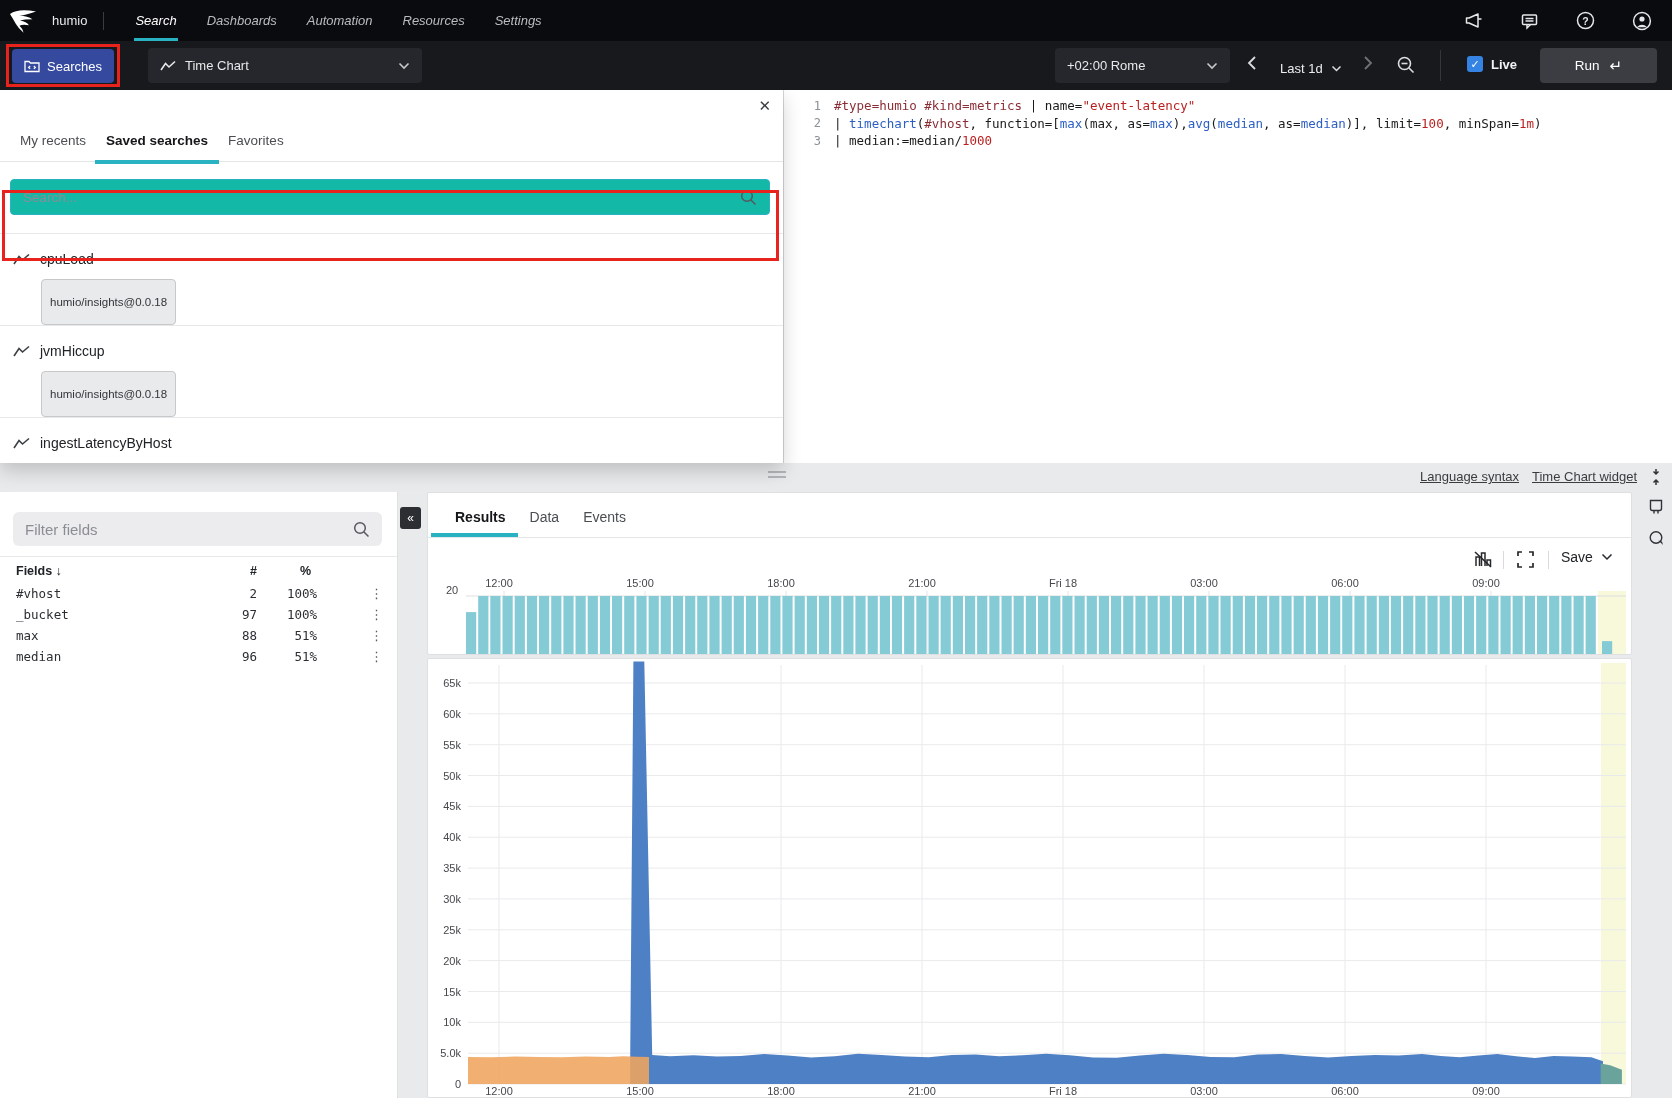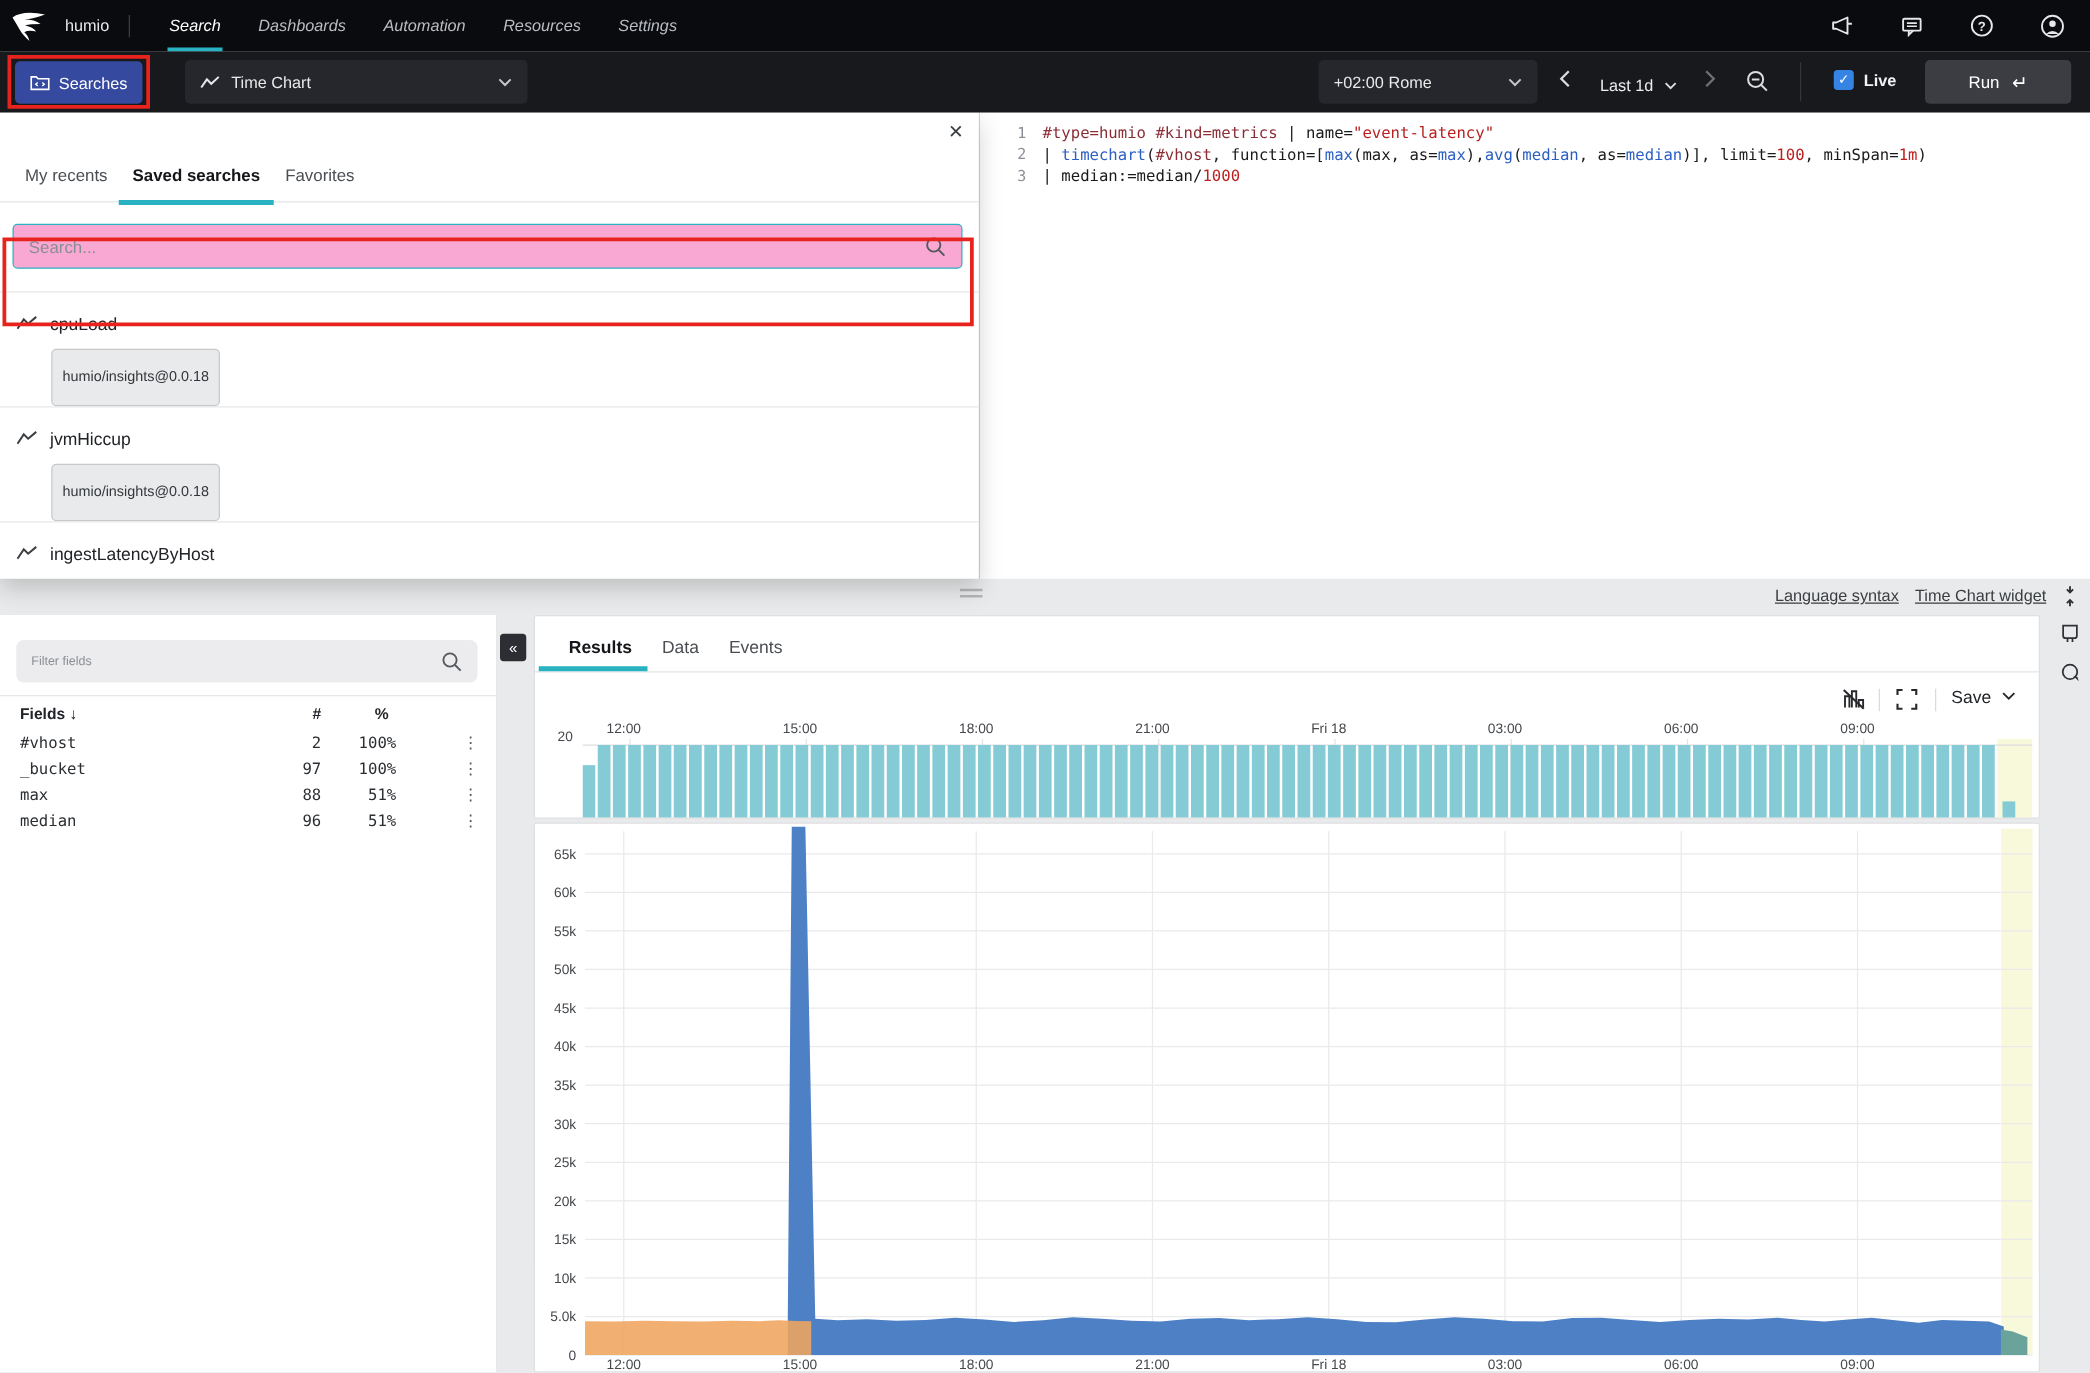--- a/index.html
+++ b/index.html
@@ -44,21 +44,21 @@
   .code-text { font:12.5px "DejaVu Sans Mono", monospace; color:#1a1a1a; white-space:pre; }
   .seg-tag { color:#8b2d35; } .seg-func { color:#2c5fc4; } .seg-string { color:#bb2020; } .seg-num { color:#bb2020; } .seg-plain { color:#1a1a1a; }
 
   
   .popover { position:absolute; left:0; top:90px; width:783px; height:373px; background:#fff; z-index:20; box-shadow:0 8px 18px rgba(0,0,0,.18); overflow:hidden; }
   .popover-close { position:absolute; right:12px; top:8px; font-size:15px; color:#3c3f42; cursor:pointer; line-height:1; }
   .ss-tabs { position:absolute; left:0px; top:28px; width:100%; height:44px; border-bottom:1px solid #e4e5e6; display:flex; align-items:flex-end; padding-left:10px; }
   .ss-tab { position:relative; font-size:13.5px; color:#4a4e52; padding:0 10px 13px 10px; cursor:pointer; }
   .ss-tab.active { color:#141619; font-weight:bold; }
   .ss-tab.active::after { content:""; position:absolute; left:-1px; right:-1px; bottom:-3px; height:4px; background:#29b2c2; }
-  .ss-search { position:absolute; left:10px; top:89px; width:760px; height:36px; border:1px solid #29b2c2; border-radius:4px; background:#f9a8d4; display:flex; align-items:center; padding:0 12px; }
+  .ss-search { position:absolute; left:10px; top:89px; width:760px; height:36px; border:1px solid #29b2c2; border-radius:4px; background:#14b8a6; display:flex; align-items:center; padding:0 12px; }
   .ss-search input { flex:1; border:none; outline:none; background:transparent; font-size:13.5px; color:#24272a; font-family:"Liberation Sans",sans-serif; }
   .ss-search input::placeholder { color:#8a8e92; }
   .ss-list { position:absolute; left:0; top:143px; width:100%; }
   .ss-item { border-top:1px solid #e7e8e9; height:92px; position:relative; cursor:pointer; }
   .ss-item-name { position:absolute; left:40px; top:17px; font-size:14px; color:#202327;text-align:right; }
   .ss-item-ico { position:absolute; left:13px; top:18px; }
   .ss-badge { position:absolute; left:41px; top:45px; background:#e9eaeb; border:1px solid #c7c8ca; border-radius:4px; font-size:11.5px; color:#33363a; padding:16px 8px; }
 
   
   .anno { position:absolute; border:3px solid #e8221c; z-index:40; pointer-events:none; }
@@ -68,21 +68,21 @@
   
   .split-handle { position:absolute; left:768px; top:471px; width:18px; height:10px; cursor:row-resize; z-index:15;}
   .split-handle i { display:block; height:2px; background:#b4b5b8; margin-bottom:3px; }
   .doc-link { position:absolute; top:469px; font-size:13px; color:#3a3d40; text-decoration:underline; cursor:pointer; z-index:15;}
   .link-syntax { left:1420px; } .link-widget { left:1532px; }
   .rail-ico { position:absolute; left:1648px; cursor:pointer; z-index:15;}
 
   
   .fields-panel { position:absolute; left:0; top:492px; width:398px; height:606px; background:#fff; border-right:1px solid #dfe0e2; z-index:5; }
   .filter-box { position:absolute; left:13px; top:20px; width:369px; height:34px; background:#ececee; border-radius:6px; display:flex; align-items:center; padding:0 12px; }
-  .filter-box input { flex:1; border:none; outline:none; background:transparent; font-size:10px; color:#24272a; font-family:"Liberation Sans",sans-serif; }
+  .filter-box input { flex:1; border:none; outline:none; background:transparent; font-size:15px; color:#24272a; font-family:"Liberation Sans",sans-serif; }
   .filter-box input::placeholder { color:#8a8e92; }
   .fields-divider { position:absolute; left:0; top:64px; width:100%; height:1px; background:#e7e8e9; }
   .fields-head { position:absolute; left:0; top:72px; width:100%; height:20px; font-size:12.5px; font-weight:bold; color:#202327; }
   .fh-name { position:absolute; left:16px; } .fh-count { position:absolute; right:140px; } .fh-pct { position:absolute; right:86px; }
   .field-rows { position:absolute; left:0; top:94px; width:100%; }
   .field-row { position:relative; height:21px; }
   .fr-name { position:absolute; left:16px; font:12.5px "DejaVu Sans Mono",monospace; color:#2b2e32; }
   .fr-count { position:absolute; right:140px; font:12.5px "DejaVu Sans Mono",monospace; color:#2b2e32; }
   .fr-pct { position:absolute; right:80px; font:12.5px "DejaVu Sans Mono",monospace; color:#2b2e32; }
   .fr-kebab { position:absolute; right:14px; top:0px; color:#55585c; font-size:13px; cursor:pointer; letter-spacing:0; }

